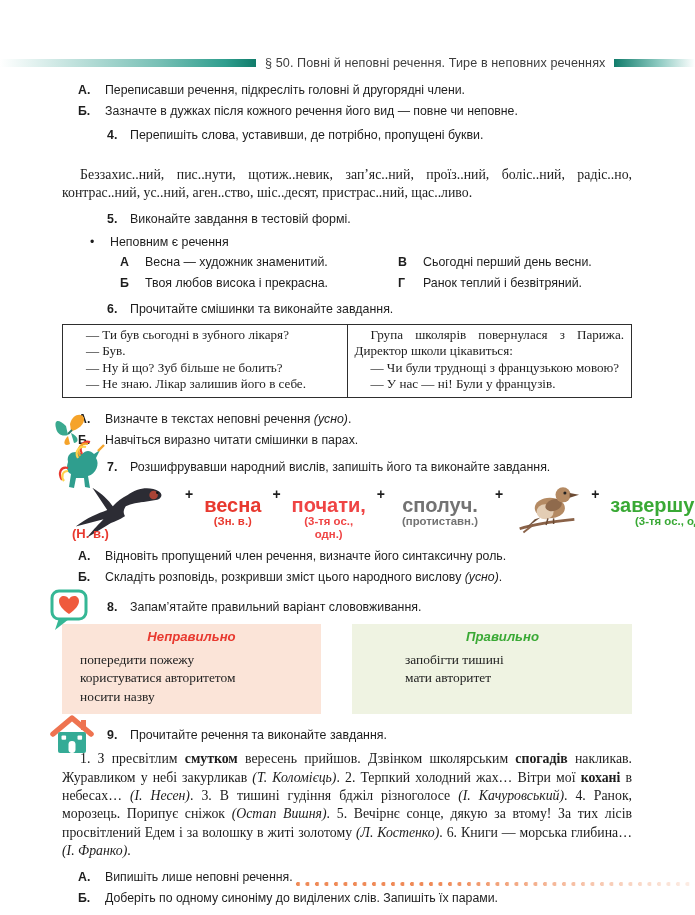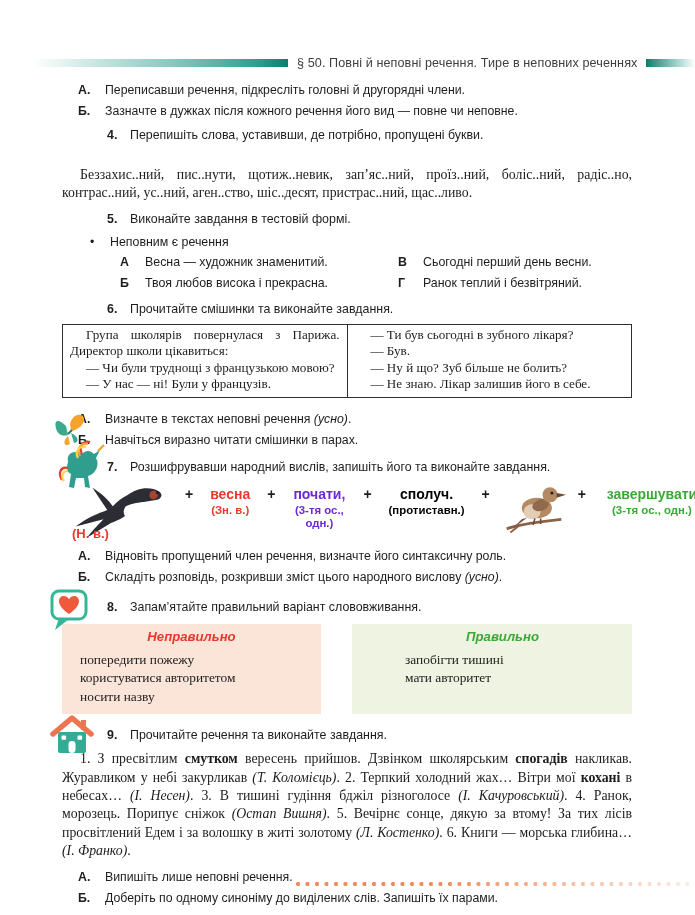--- a/index.html
+++ b/index.html
@@ -1,21 +1,21 @@
 <!DOCTYPE html>
 <html><head>
 <meta charset="utf-8">
 <style>
   html,body { margin:0; padding:0; background:#ffffff; }
   .page {
     position:relative; width:695px; height:915px; background:#fff;
     font-family:"Liberation Sans", sans-serif; color:#1d1d1d; overflow:hidden;
   }
   
-  .header { position:absolute; top:56px; left:0; right:0; display:flex; align-items:center;padding-left:32px; }
+  .header { position:absolute; top:56px; left:0; right:0; display:flex; align-items:center; }
   .bar { height:8px; }
   .bar-left { flex:0 0 256px;
     background:linear-gradient(to right, rgba(47,158,142,0), rgba(47,158,142,.65) 62%, #2f9e8e 88%, #117c6b); }
   .bar-right { flex:1;
     background:linear-gradient(to right, #117c6b, rgba(47,158,142,.55) 55%, rgba(47,158,142,0)); }
   .hdr-title { padding:0 9px; font-size:12.6px; color:#3e3e3e; white-space:nowrap; letter-spacing:.1px; }
 
   
   .content { position:absolute; top:83px; left:62px; width:570px; }
 
@@ -39,24 +39,24 @@
   .joke { display:flex; border:1px solid #2e2e2e; margin-top:7px; font-size:13.1px; line-height:16.4px; text-align:justify; }
   .joke .col { flex:1 1 50%; padding:2px 7px 4px 7px; }
   .joke .col + .col { border-left:1px solid #2e2e2e; }
   .joke p { margin:0; text-indent:16px; }
 
   .after-joke { margin-top:14px; }
 
   .t7 { margin-top:12px; }
   .rebus { display:flex; align-items:flex-start; margin-top:2px; padding-left:10px; gap:11px; height:66px; }
   .runit { text-align:center; font-weight:bold; }
-  .rword { font-size:14px; line-height:16px; margin-top:9px; }
+  .rword { font-size:20px; line-height:16px; margin-top:20px; }
   .rnote { font-size:11.4px; line-height:13px; margin-top:2px; white-space:pre-line; }
   .rplus { font-weight:bold; font-size:14px; margin-top:9px; }
-  .c-red { color:#e8392f; } .c-cyan { color:#6d28d9; } .c-blue { color:#000000; } .c-green { color:#39a935; }
+  .c-red { color:#e8392f; } .c-cyan { color:#ef4444; } .c-blue { color:#737373; } .c-green { color:#39a935; }
   .swallow-wrap { position:relative; flex:0 0 102px; height:64px; }
   .swallow-cap { position:absolute; left:0; bottom:0; font-size:13px; font-weight:bold; }
   .nightingale-wrap { flex:0 0 66px; margin-top:4px; }
 
   .t8 { margin-top:15px; }
   .heart-wrap { position:absolute; left:-12px; top:-11px; width:40px; height:42px; }
   .house-wrap { position:absolute; left:-13px; top:-13px; width:46px; height:42px; }
   .uni-wrap { position:absolute; left:-8px; top:-50px; width:52px; height:98px; }
 
   .ww-boxes { display:flex; gap:31px; margin-top:9px; }
@@ -144,29 +144,29 @@
         <span>Ранок теплий і безвітряний.</span>
       </div>
     </div>
 
     <div class="task-head t6">
       <span class="num">6.</span>
       <span class="ttl">Прочитайте смішинки та виконайте завдання.</span>
     </div>
     <div class="joke serif">
       <div class="col">
-        <p>Група школярів повернулася з Парижа. Директор школи цікавиться:</p>
-        <p>— Чи були труднощі з французькою мовою?</p>
-        <p>— У нас — ні! Були у французів.</p>
-      </div>
-      <div class="col">
         <p>— Ти був сьогодні в зубного лікаря?</p>
         <p>— Був.</p>
         <p>— Ну й що? Зуб більше не болить?</p>
         <p>— Не знаю. Лікар залишив його в себе.</p>
+      </div>
+      <div class="col">
+        <p>Група школярів повернулася з Парижа. Директор школи цікавиться:</p>
+        <p>— Чи були труднощі з французькою мовою?</p>
+        <p>— У нас — ні! Були у французів.</p>
       </div>
     </div>
     <div class="sub after-joke">
       <span class="lbl">А.</span>
       <span class="txt"><span>Визначте в текстах неповні речення </span><i>(усно)</i><span>.</span></span>
     </div>
     <div class="sub">
       <span class="lbl">Б.</span>
       <span class="txt">Навчіться виразно читати смішинки в парах.</span>
     </div>

